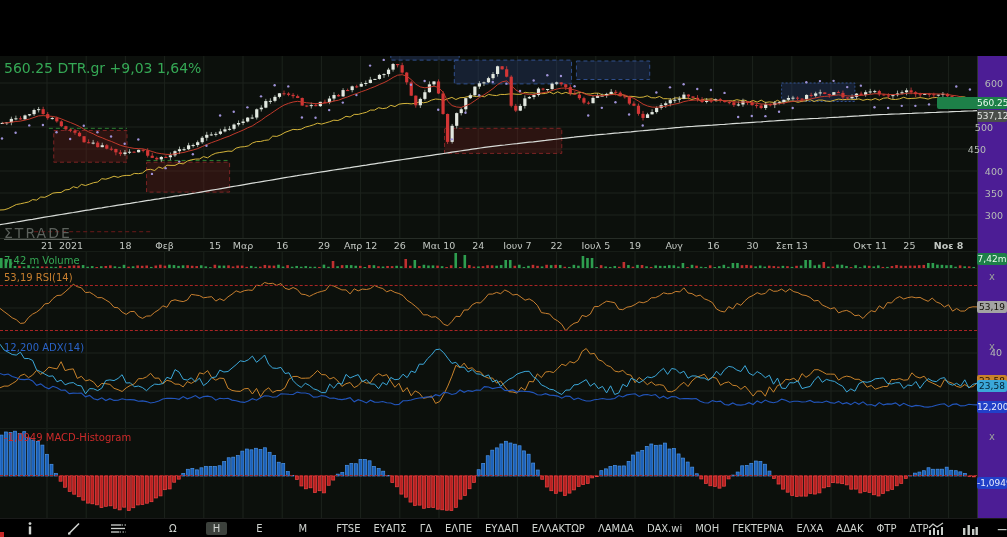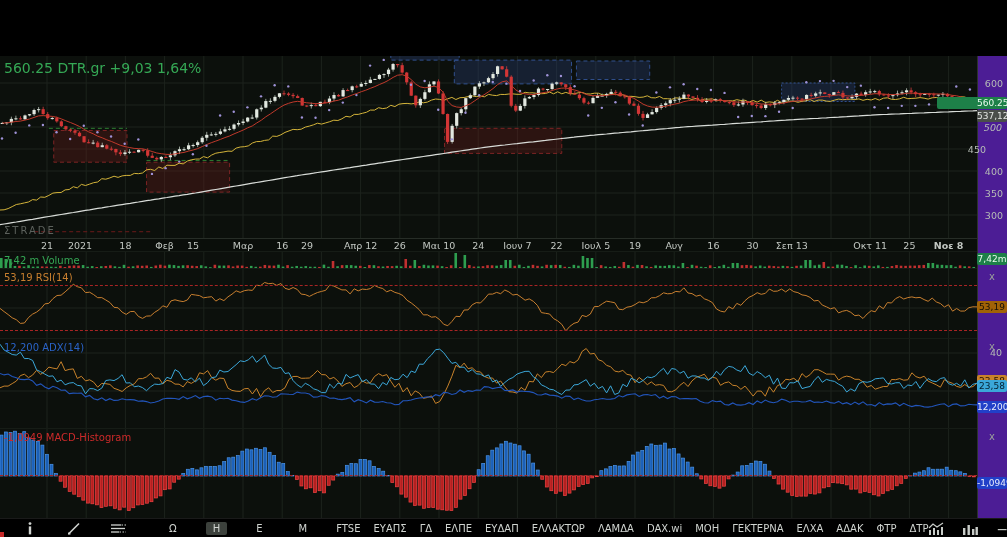--- a/index.html
+++ b/index.html
@@ -10,32 +10,32 @@
   .panel{position:absolute;left:0;width:977px;background:#0c100c;overflow:hidden;border-top:1px solid #161c16;}
   #p-volume{top:251px;height:17px;}
   #p-rsi{top:268px;height:70px;}
   #p-adx{top:338px;height:90px;}
   #p-macd{top:428px;height:90px;}
   .x-axis{position:absolute;left:0;top:238px;width:1007px;height:13px;background:#0a0e0a;
           border-top:1px solid #272d27;border-bottom:1px solid #272d27;}
   .x-axis .xl{position:absolute;top:1px;transform:translateX(-50%);font-size:9.5px;color:#c2c7c2;white-space:nowrap;}
   .gutter{position:absolute;left:977px;top:56px;width:30px;height:462px;background:#4c1d95;border-left:1px solid #2c322c;z-index:2;}
   .ticker-header{position:absolute;left:4px;top:60px;font-size:14px;color:#35a855;z-index:3;}
-  .watermark{position:absolute;left:4px;top:225px;font-size:10px;letter-spacing:2px;color:#5c615c;z-index:3;}
+  .watermark{position:absolute;left:4px;top:225px;font-size:14px;letter-spacing:2px;color:#5c615c;z-index:3;text-decoration:underline;}
   .panel-label{position:absolute;left:4px;top:3px;font-size:10px;z-index:3;white-space:nowrap;}
   .lbl-volume{color:#35a855;}
   .lbl-rsi{color:#c87f2f;}
   .lbl-adx{color:#2a63c8;}
   .lbl-macd{color:#cc2a2a;}
   .tick-label{position:absolute;font-size:9.5px;color:#b6bcb6;right:5px;z-index:3;}
   .badge{position:absolute;right:0;width:30px;font-size:9px;line-height:12px;text-align:center;border-radius:2px;z-index:4;}
   .b-last{background:#1d8048;color:#eafbee;padding-left:40px;}
   .b-prev{background:#4a4e4a;color:#e2e5e2;}
   .b-vol{background:#1d8048;color:#eafbee;}
-  .b-rsi{background:#a16207;color:#151008;}
+  .b-rsi{background:#a3a3a3;color:#151008;}
   .b-di{background:#3ba7d9;color:#062030;}
   .b-dim{background:#c8822a;color:#201204;}
   .b-adx{background:#2140c8;color:#e8ecfc;}
   .b-macd{background:#2140c8;color:#e8ecfc;}
   .close-x{position:absolute;right:9px;width:12px;height:12px;font-size:10px;line-height:12px;text-align:center;color:#9aa09a;z-index:5;cursor:pointer;}
   .dash-line{position:absolute;left:0;width:1007px;height:0;border-top:1px dashed #a82424;z-index:1;}
   .toolbar{position:absolute;left:0;top:518px;width:1007px;height:19px;background:#000;border-top:1px solid #1a1a1a;
            display:flex;align-items:center;font-size:10px;color:#d0d4d0;z-index:6;}
   .status-dot{position:absolute;left:0;bottom:1px;width:4px;height:5px;background:#c62828;}
   .tb-icons{display:flex;gap:28px;margin-left:22px;align-items:center;}
@@ -603,27 +603,27 @@
         <circle cx="942.646511627907" cy="48.05831775700935" r="1.2" fill="#9f92d8"></circle>
         <circle cx="956.2790697674419" cy="30.470654205607467" r="1.2" fill="#9f92d8"></circle>
         <circle cx="969.9116279069768" cy="33.426261682242966" r="1.2" fill="#9f92d8"></circle>
       </svg>
   </div>
   <div class="ticker-header">560.25 DTR.gr +9,03 1,64%</div>
   <div class="watermark">ΣΤRADE</div>
 
   <div class="x-axis" id="x-axis">
       <span class="xl" style="left: 47px;">21</span>
-      <span class="xl" style="left: 80px;">2021</span>
+      <span class="xl" style="left: 71px;">2021</span>
       <span class="xl" style="left: 125.4px;">18</span>
       <span class="xl" style="left: 164.6px;">Φεβ</span>
-      <span class="xl" style="left: 193px;">15</span>
+      <span class="xl" style="left: 215px;">15</span>
       <span class="xl" style="left: 243px;">Μαρ</span>
       <span class="xl" style="left: 282.2px;">16</span>
-      <span class="xl" style="left: 307px; text-align: center;">29</span>
+      <span class="xl" style="left: 324px; text-align: center;">29</span>
       <span class="xl" style="left: 360.6px;">Απρ 12</span>
       <span class="xl" style="left: 399.8px;">26</span>
       <span class="xl" style="left: 439px;">Μαι 10</span>
       <span class="xl" style="left: 478.2px;">24</span>
       <span class="xl" style="left: 517.4px;">Ιουν 7</span>
       <span class="xl" style="left: 556.6px;">22</span>
       <span class="xl" style="left: 595.8px;">Ιουλ 5</span>
       <span class="xl" style="left: 635px;">19</span>
       <span class="xl" style="left: 674.2px;">Αυγ</span>
       <span class="xl" style="left: 713.4px;">16</span>
@@ -1192,21 +1192,21 @@
       </svg>
     <div class="panel-label lbl-macd">-1,0949 MACD-Histogram</div>
   </div>
 
   <div class="dash-line" style="top:285px"></div>
   <div class="dash-line" style="top:330px"></div>
   <div class="dash-line" style="top:475px"></div>
 
   <div class="gutter" id="gutter">
       <div class="tick-label" style="top: 21.5px; position: absolute; right: 5px;">600</div>
-      <div class="tick-label" style="top: 65.5px; position: absolute; right: 6px; font-style: italic;">500</div>
+      <div class="tick-label" style="top: 65.5px; position: absolute; right: 15px;">500</div>
       <div class="tick-label" style="top: 87.5px; position: absolute; right: 22px;">450</div>
       <div class="tick-label" style="top: 109.5px; position: absolute; right: 5px; text-align: center;">400</div>
       <div class="tick-label" style="top: 131.5px; position: absolute; right: 5px;">350</div>
       <div class="tick-label" style="top: 153.5px; position: absolute; right: 5px;">300</div>
     </div>
 
   <div class="badge b-last" style="top:97px">560.25</div>
   <div class="badge b-prev" style="top:110px">537,12</div>
   <div class="badge b-vol" style="top:253px">7,42m</div>
   <div class="badge b-rsi" style="top:301px">53,19</div>

